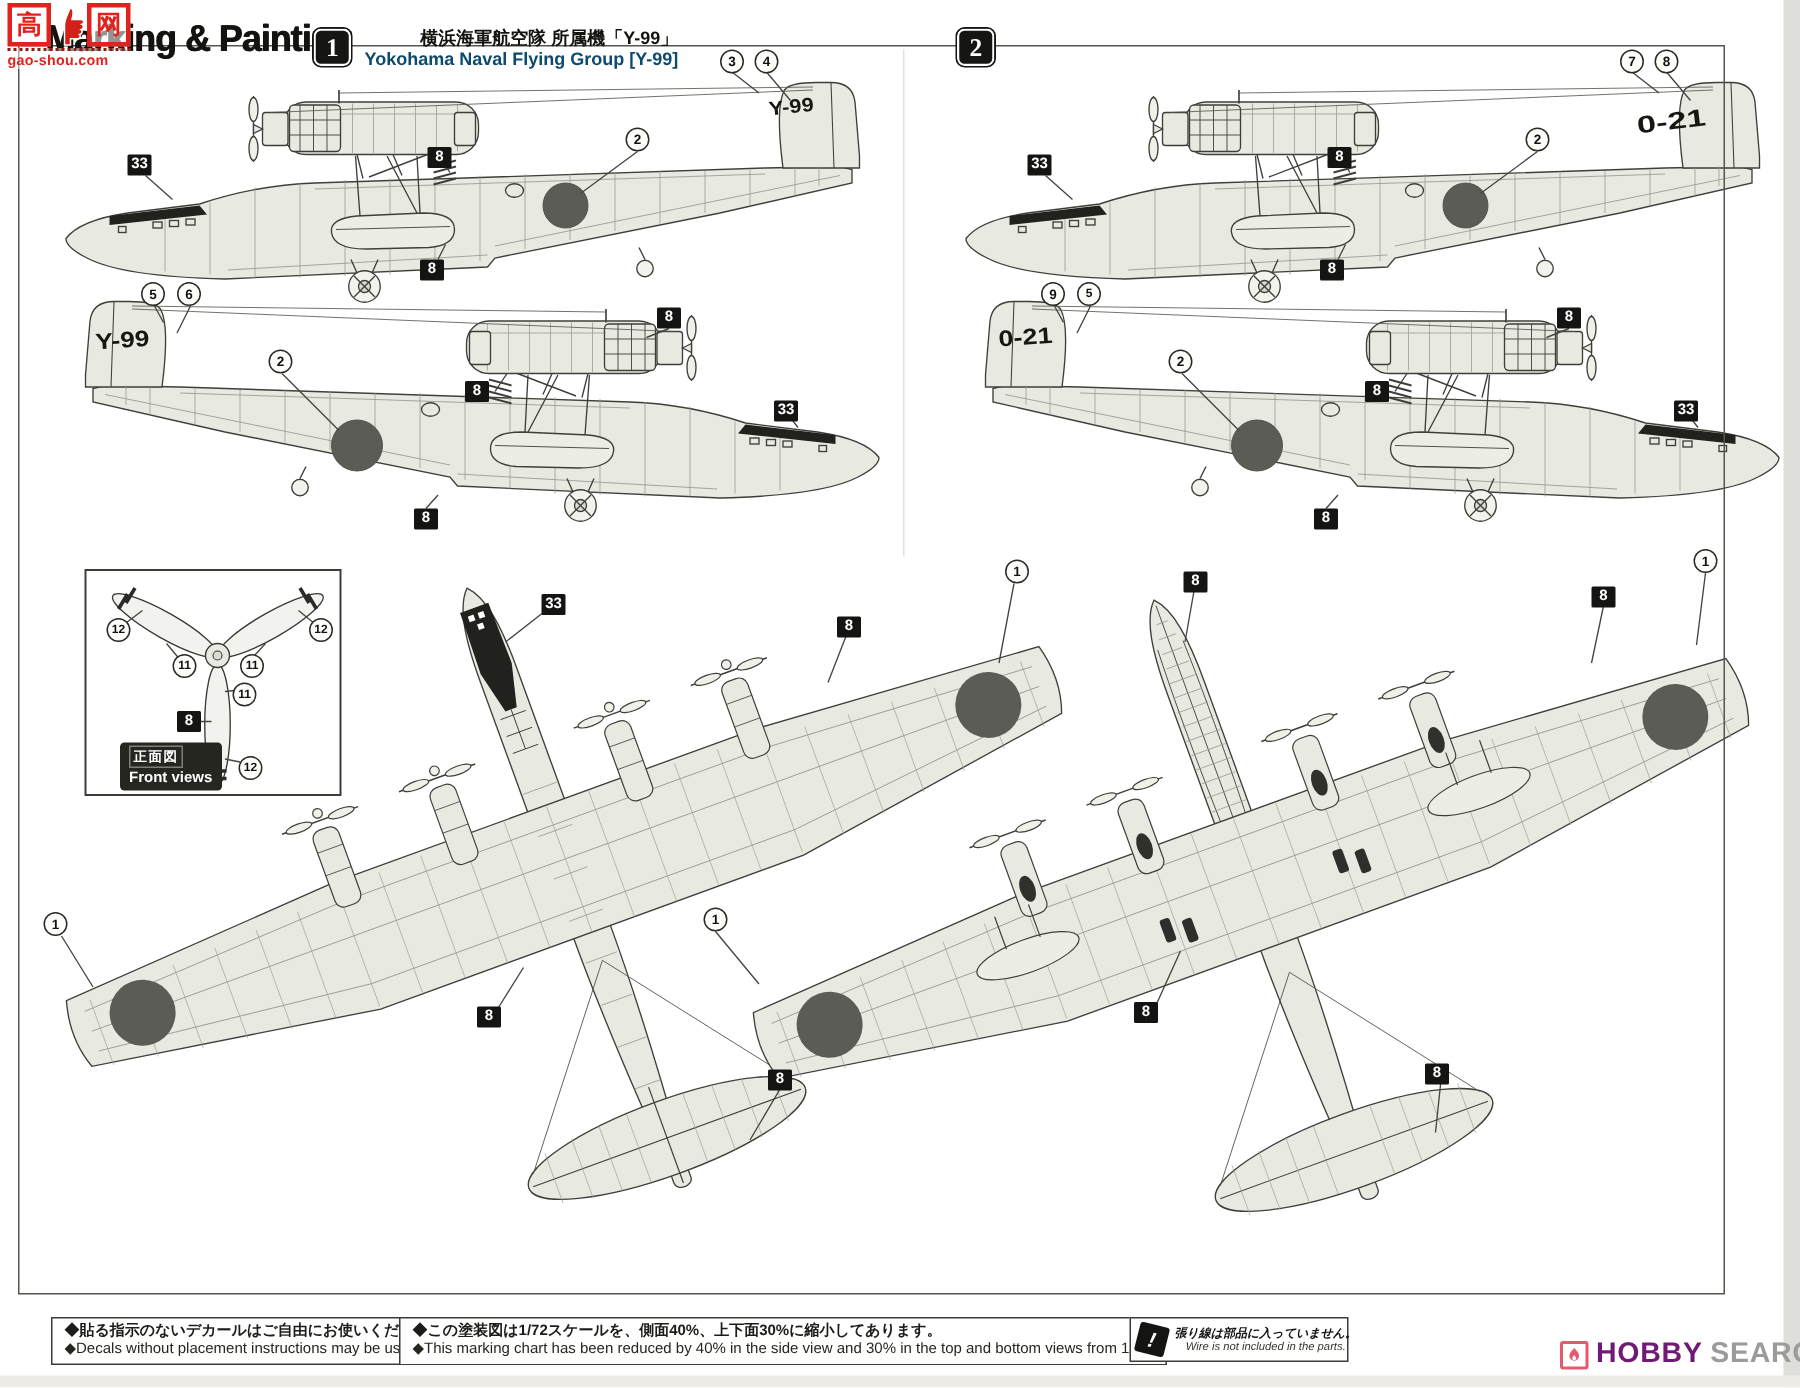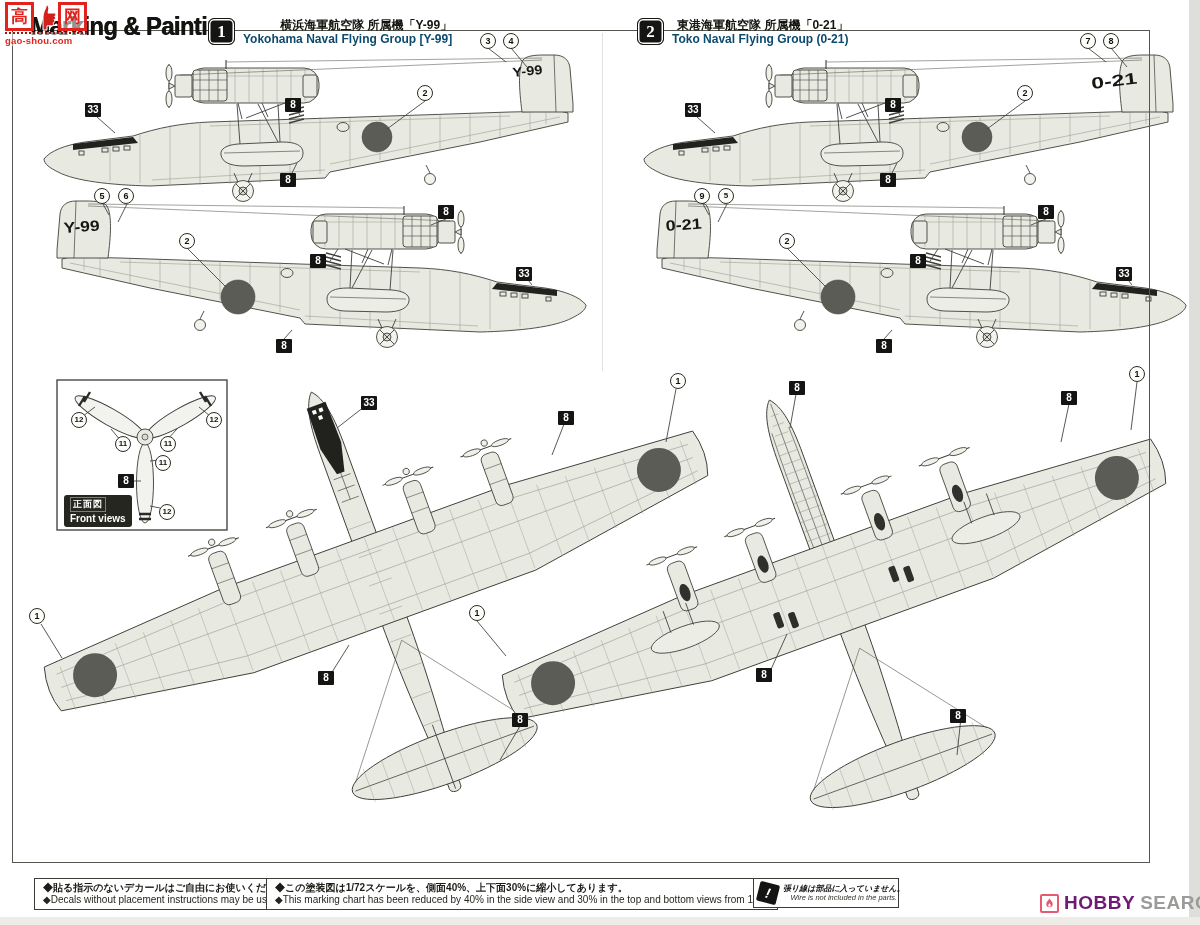--- a/index.html
+++ b/index.html
@@ -38,21 +38,21 @@
 
   
   .co{position:absolute;width:14px;height:14px;border:1.3px solid #2a2a26;border-radius:50%;
       background:#fdfdfa;color:#111;font-size:9px;font-weight:bold;display:flex;
       align-items:center;justify-content:center;z-index:5;line-height:1;}
   .bb{position:absolute;min-width:14px;height:14px;padding:0 1px;background:#141412;color:#fff;
       font-size:10px;font-weight:bold;display:flex;align-items:center;justify-content:center;
       z-index:5;line-height:1;border-radius:1px;}
 
   
-  .fv-badge{position:absolute;left:64px;top:495px;background:#262620;color:#fff;border-radius:3px;
+  .fv-badge{position:absolute;left:80px;top:495px;background:#262620;color:#fff;border-radius:3px;
             padding:2px 6px 3px;z-index:5;}
   .fv-ja{display:block;font-size:9px;font-weight:bold;letter-spacing:1px;border:1px solid #7e7e76;
          padding:0 2px;width:max-content;}
   .fv-en{display:block;font-size:10px;font-weight:bold;margin-top:1px;}
 
   
   .fnote{position:absolute;top:878px;height:32px;border:1px solid #3c3b36;background:#fff;
          padding:3px 8px;box-sizing:border-box;z-index:4;}
   .fnote .ja{display:block;font-size:10px;font-weight:bold;color:#1c1c18;line-height:12px;white-space:nowrap;}
   .fnote .en{display:block;font-size:10px;color:#26261f;line-height:12px;white-space:nowrap;}
@@ -277,24 +277,20 @@
 
   <div class="sec" style="left:208px;top:18px;">
     <div class="secbadge">1</div>
     <div class="sectxt">
       <div class="sec-ja">横浜海軍航空隊 所属機「Y-99」</div>
       <div class="sec-en">Yokohama Naval Flying Group [Y-99]</div>
     </div>
   </div>
   <div class="sec" style="left:637px;top:18px;">
     <div class="secbadge">2</div>
-    <div class="sectxt">
-      <div class="sec-ja">東港海軍航空隊 所属機「0-21」</div>
-      <div class="sec-en">Toko Naval Flying Group (0-21)</div>
-    </div>
   </div>
 
   <div class="co" style="left:480px;top:33px;">3</div>
   <div class="co" style="left:503px;top:33px;">4</div>
   <div class="co" style="left:417px;top:85px;">2</div>
   <div class="co" style="left:94px;top:188px;">5</div>
   <div class="co" style="left:118px;top:188px;">6</div>
   <div class="co" style="left:179px;top:233px;">2</div>
   <div class="co" style="left:1080px;top:33px;">7</div>
   <div class="co" style="left:1103px;top:33px;">8</div>

